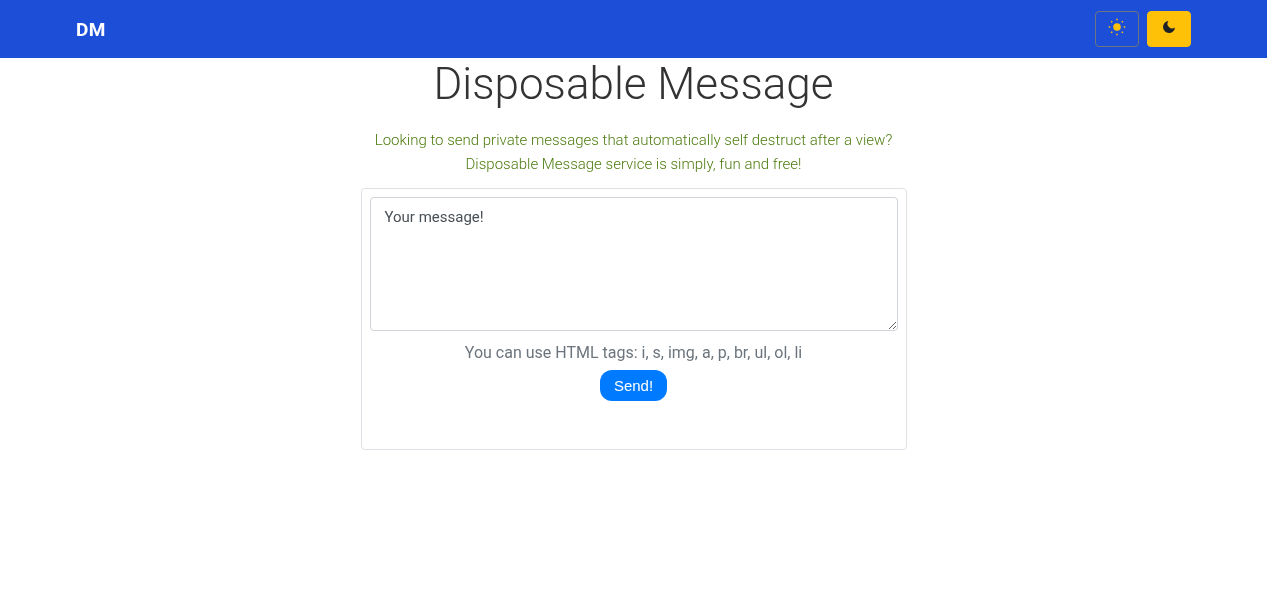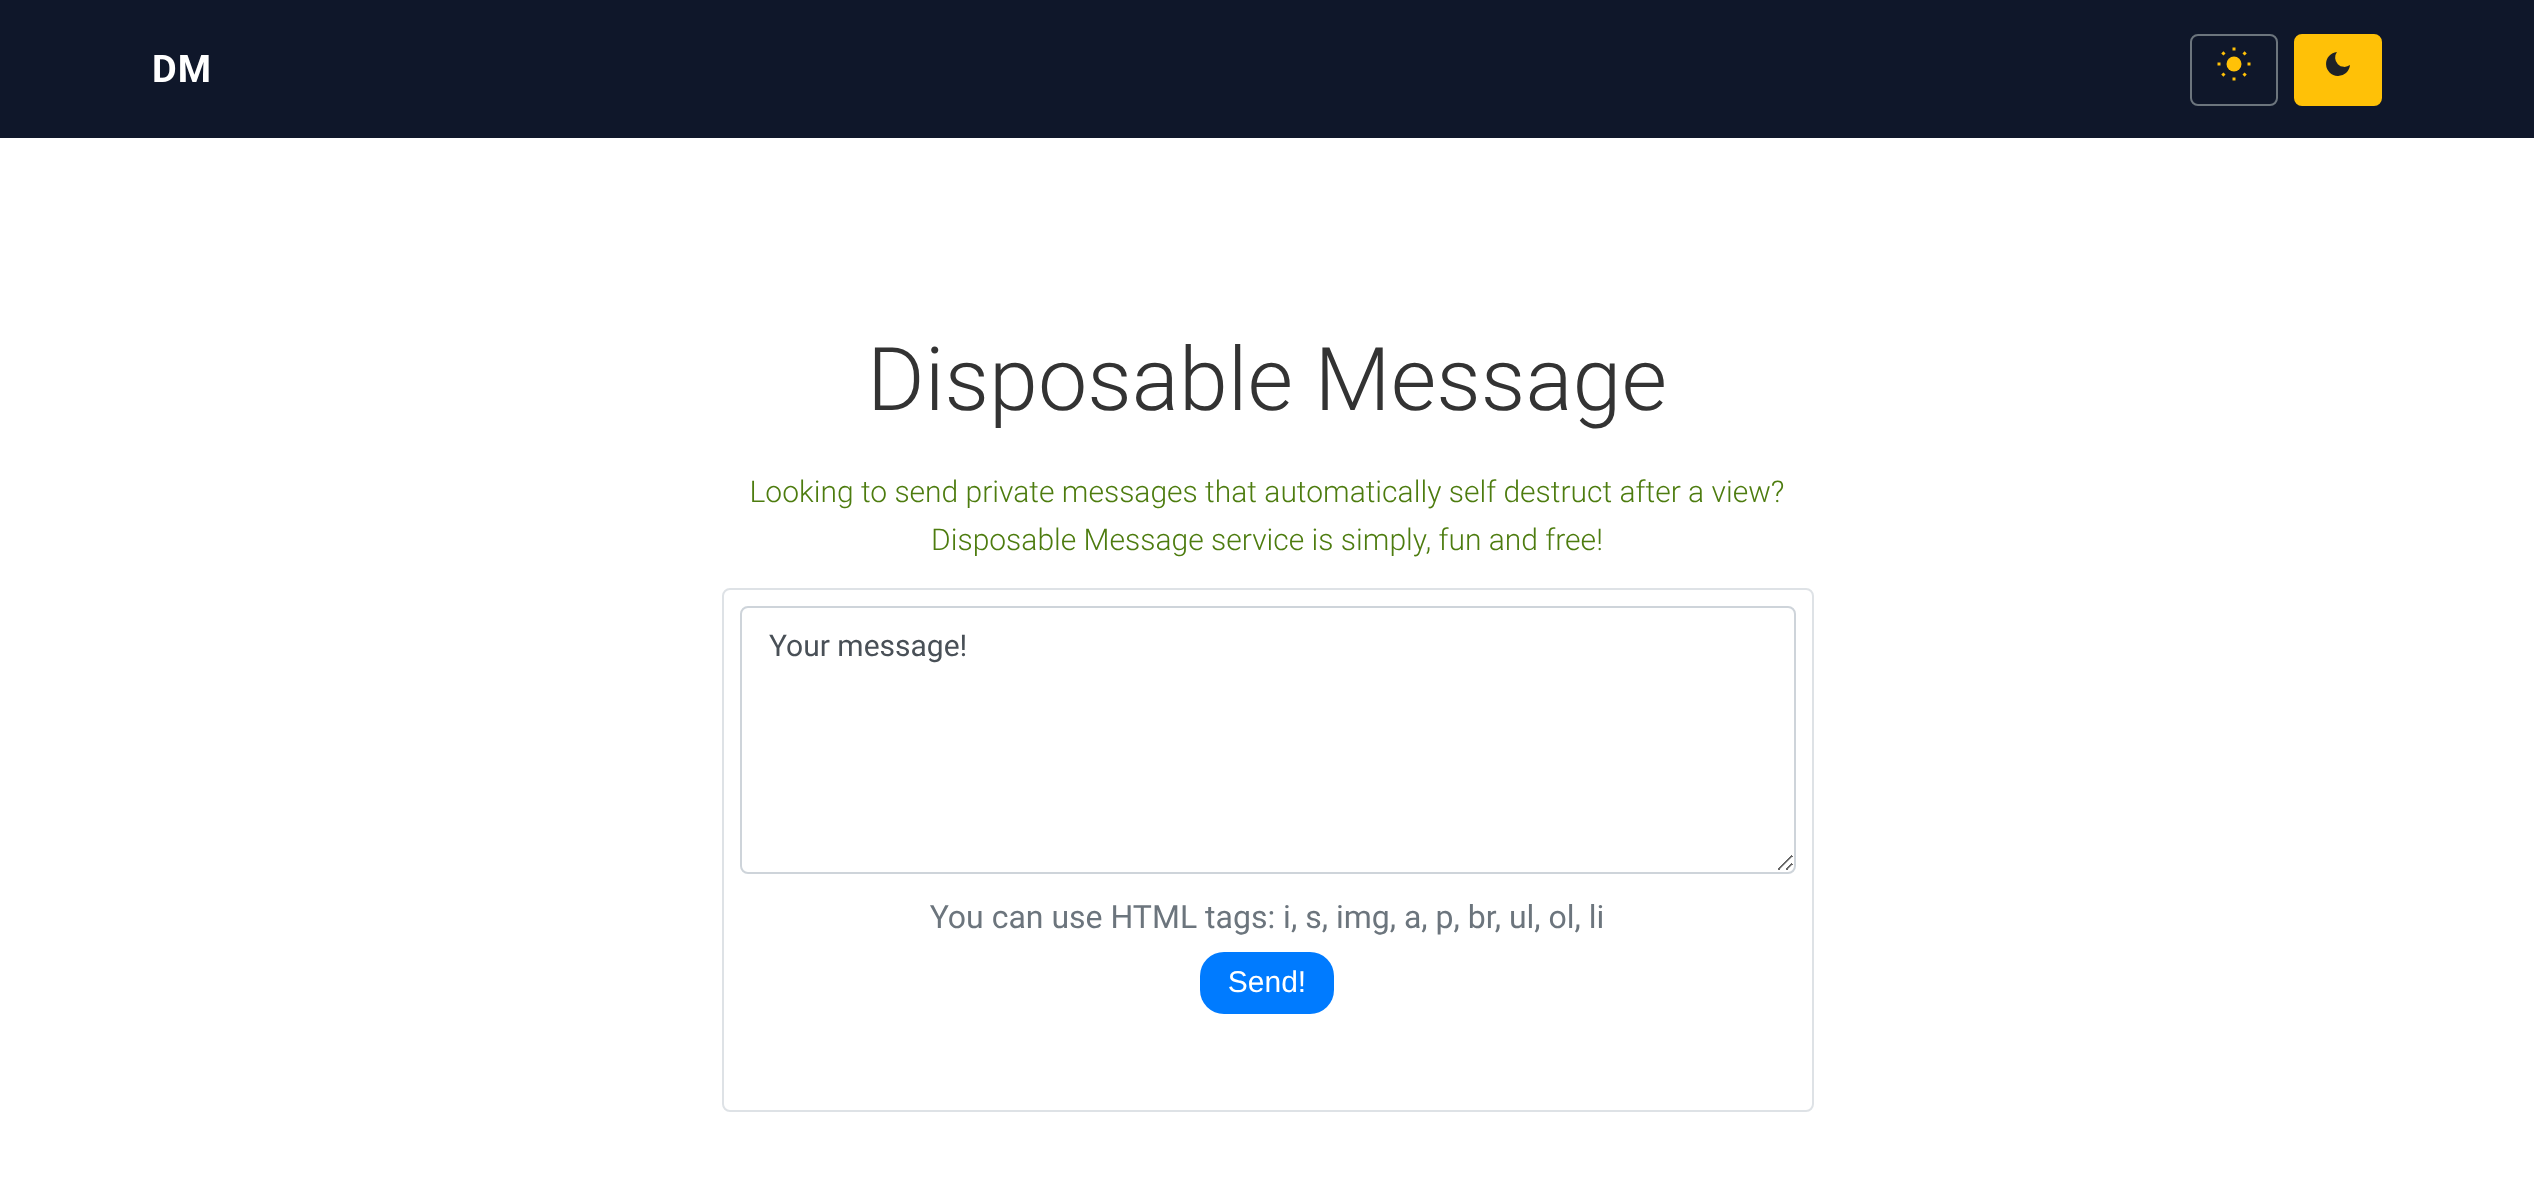--- a/index.html
+++ b/index.html
@@ -6,22 +6,22 @@
       margin: 0;
       padding: 0;
       box-sizing: border-box;
     }
     body {
       font-family: -apple-system, BlinkMacSystemFont, "Segoe UI", Roboto, "Helvetica Neue", Arial, sans-serif;
       background: #ffffff;
       color: #212529;
     }
     .navbar {
-      background: #0f172a;
-      height: 69px;
+      background: #1d4ed8;
+      height: 58px;
       display: flex;
       align-items: center;
       justify-content: space-between;
       padding: 0 76px;
     }
     .brand {
       color: #ffffff;
       font-weight: 700;
       font-size: 19px;
       letter-spacing: 0.5px;
@@ -44,21 +44,20 @@
       background: transparent;
       border: 1px solid #6c757d;
     }
     .theme-btn.dark {
       background: #ffc107;
       border: 1px solid #ffc107;
     }
     .container {
       max-width: 906px;
       margin: 0 auto;
-      padding-top: 95px;
       text-align: center;
     }
     .page-title {
       font-size: 44px;
       font-weight: 300;
       color: #333333;
       margin-bottom: 18px;
     }
     .subtitle {
       font-size: 15px;

